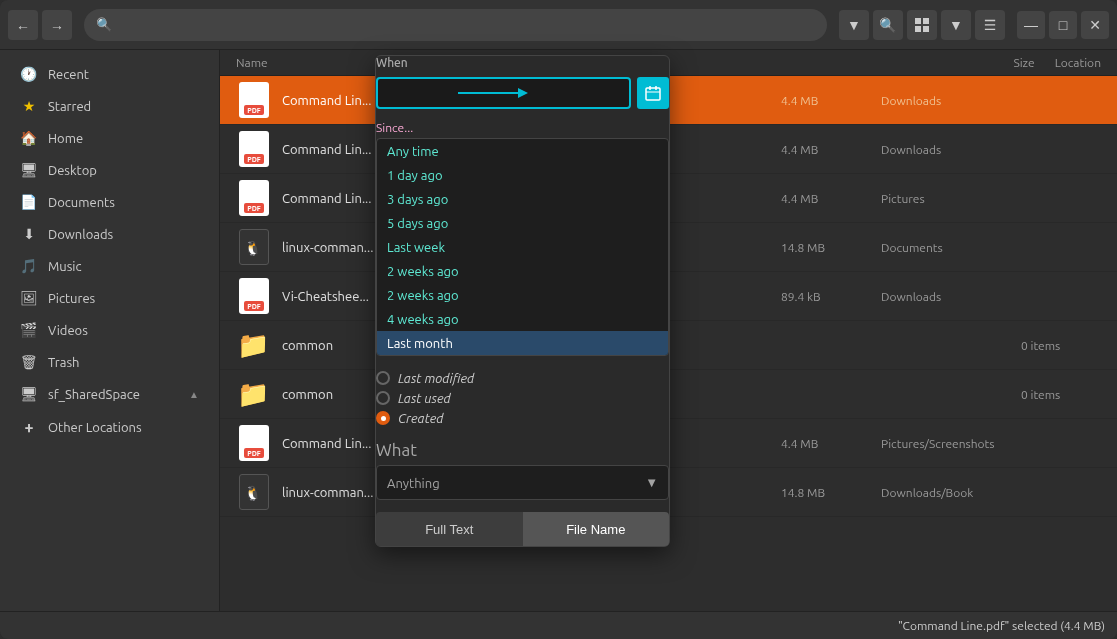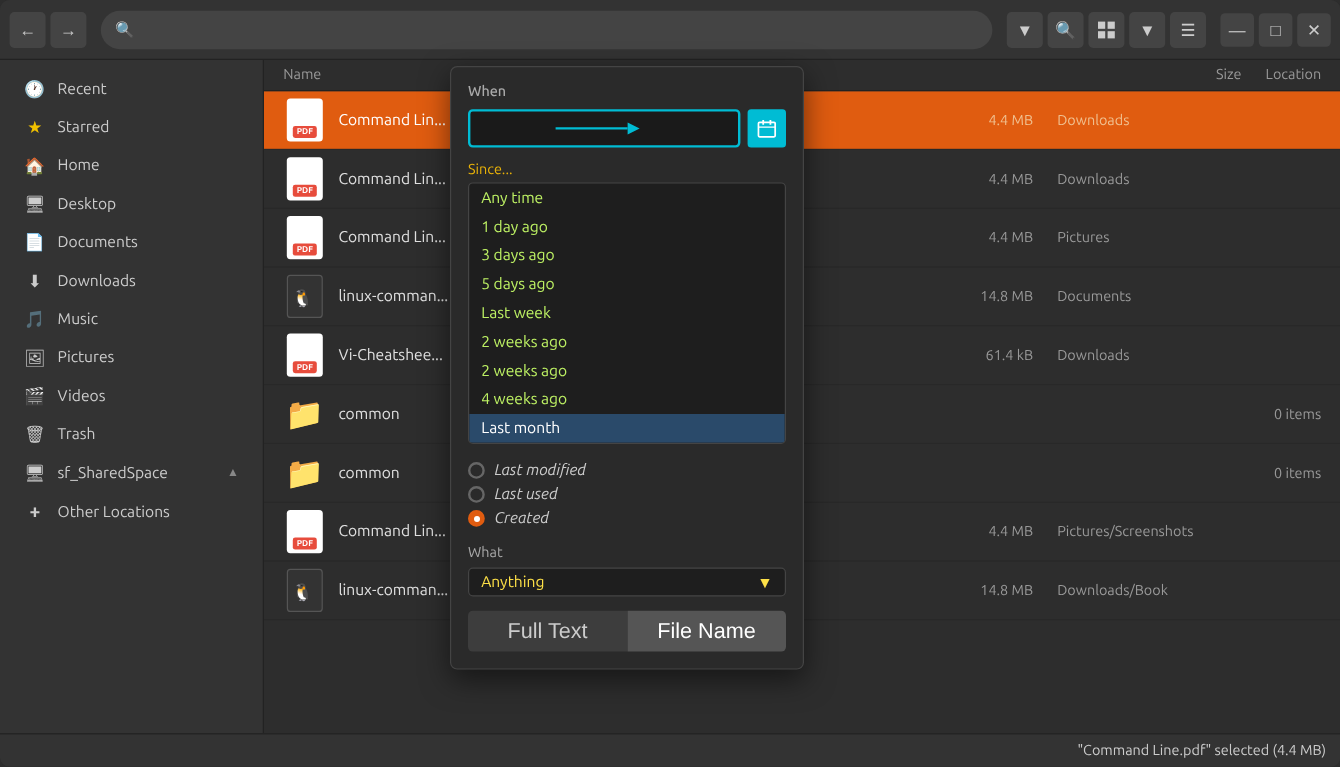--- a/index.html
+++ b/index.html
@@ -185,21 +185,20 @@
     .file-name {
       flex: 1;
       font-size: 13px;
       white-space: nowrap;
       overflow: hidden;
       text-overflow: ellipsis;
       max-width: 200px;
     }
     .file-size {
       width: 80px;
-      text-align: right;
       color: #999;
       font-size: 12px;
       margin-left: auto;
     }
     .file-location {
       width: 220px;
       margin-left: 20px;
       color: #999;
       font-size: 12px;
       white-space: nowrap;
@@ -262,21 +261,20 @@
     
     .search-popup {
       position: absolute;
       top: 55px;
       left: 375px;
       width: 295px;
       background: #2a2a2a;
       border: 1px solid #444;
       border-radius: 6px;
       z-index: 100;
-      padding: 14px;
       box-shadow: 0 8px 24px rgba(0,0,0,0.5);
     }
     .popup-label {
       font-size: 12px;
       color: #aaa;
       margin-bottom: 8px;
       font-weight: 500;
     }
     .date-input-row {
       display: flex;
@@ -303,34 +301,34 @@
       border-radius: 3px;
       cursor: pointer;
       display: flex;
       align-items: center;
       justify-content: center;
       color: #fff;
       font-size: 14px;
     }
     .since-label {
       font-size: 12px;
-      color: #eab308;
+      color: #f9a8d4;
       margin-bottom: 4px;
     }
     .since-list {
       background: #1e1e1e;
       border: 1px solid #444;
       border-radius: 4px;
       overflow: hidden;
       margin-bottom: 12px;
     }
     .since-item {
       padding: 5px 10px;
       font-size: 13px;
-      color: #bef264;
+      color: #5eead4;
       cursor: pointer;
     }
     .since-item.selected { background: #2a4a6a; color: #fff; }
 
     .radio-group {
       margin-bottom: 12px;
       font-style: italic;
     }
     .radio-item {
       display: flex;
@@ -357,49 +355,49 @@
     }
     .radio-circle.checked::after {
       content: '';
       width: 5px;
       height: 5px;
       border-radius: 50%;
       background: white;
     }
 
     .what-label {
-      font-size: 12px;
+      font-size: 17px;
       color: #aaa;
       margin-bottom: 6px;
     }
     .what-select {
       width: 100%;
-      height: 24px;
+      height: 35px;
       background: #1e1e1e;
       border: 1px solid #444;
       border-radius: 4px;
-      color: #fde047;
+      color: #a3a3a3;
       padding: 0 10px;
       font-size: 13px;
       display: flex;
       align-items: center;
       justify-content: space-between;
       cursor: pointer;
       margin-bottom: 12px;
     }
 
     .search-type-btns {
       display: flex;
       gap: 0;
     }
     .search-type-btn {
       flex: 1;
       height: 34px;
       border: none;
-      font-size: 18px;
+      font-size: 13px;
       cursor: pointer;
       display: flex;
       align-items: center;
       justify-content: center;
     }
     .search-type-btn.left {
       background: #3d3d3d;
       color: #ccc;
       border-radius: 4px 0 0 4px;
     }
@@ -542,21 +540,21 @@
           <span class="file-name">linux-comman...</span>
           <span class="file-size">14.8 MB</span>
           <span class="file-location">Documents</span>
         </div>
 
         <div class="file-row">
           <div class="file-icon">
             <div class="pdf-icon"></div>
           </div>
           <span class="file-name">Vi-Cheatshee...</span>
-          <span class="file-size">61.4 kB</span>
+          <span class="file-size">89.4 kB</span>
           <span class="file-location">Downloads</span>
         </div>
 
         <div class="file-row">
           <div class="file-icon">
             <span class="folder-icon" style="color:#888;">📁</span>
           </div>
           <span class="file-name">common</span>
           <span class="file-size">0 items</span>
         </div>

